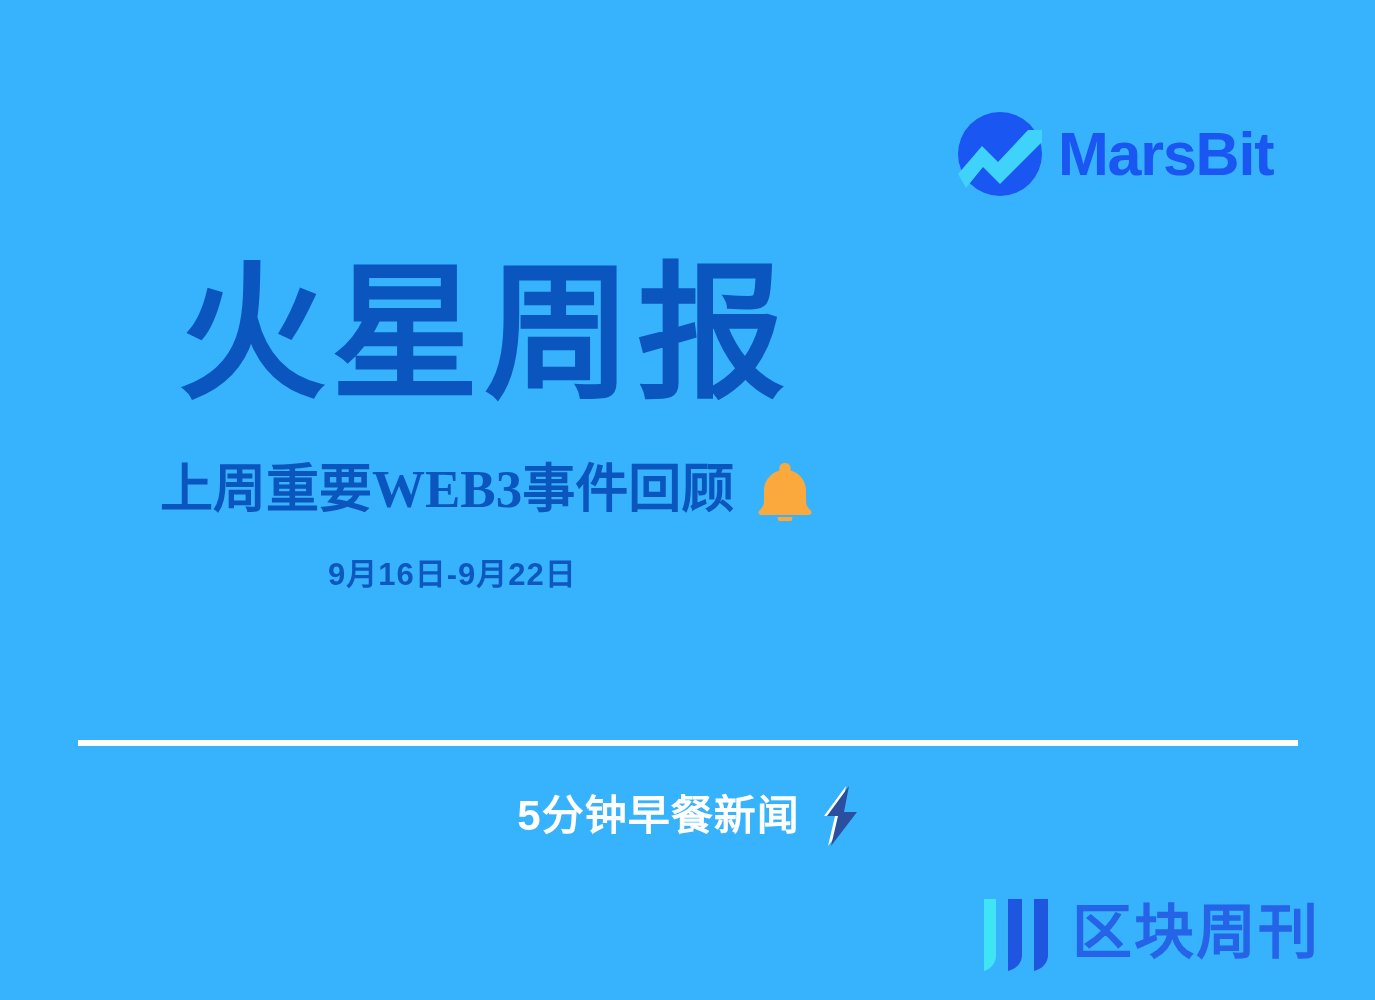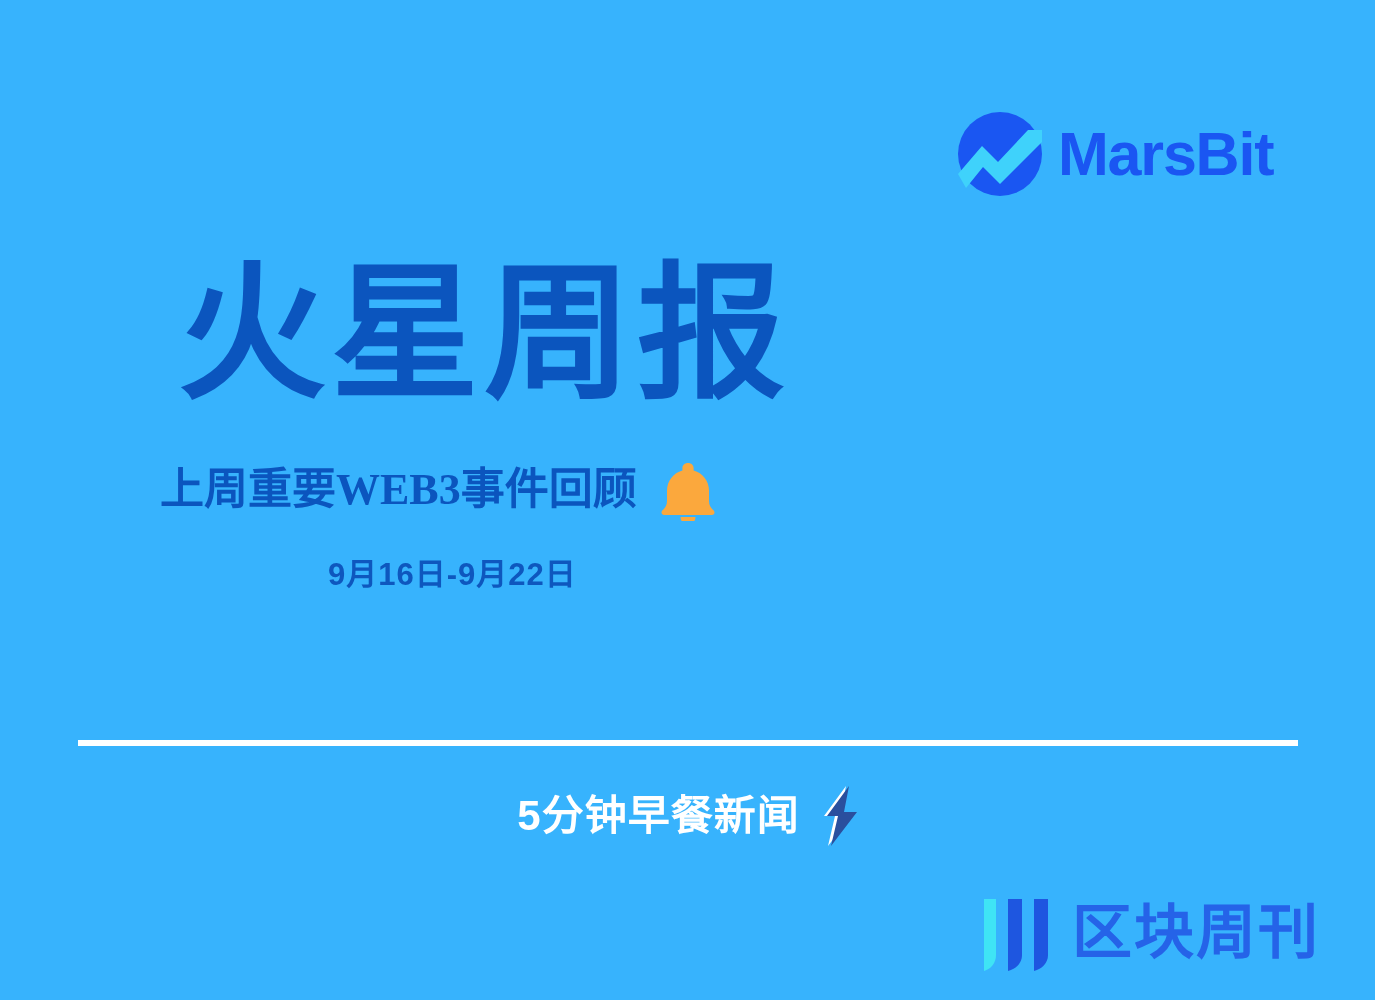--- a/index.html
+++ b/index.html
@@ -67,21 +67,21 @@
   }
 
   #subtitle-row {
     display: flex;
     align-items: center;
     gap: 22px;
     margin-top: 46px;
   }
   #subtitle-text {
     font-family: "Liberation Serif", "DejaVu Serif", serif;
-    font-size: 44px;
+    font-size: 53px;
     font-weight: 700;
     color: #0B55BE;
     line-height: 1;
     letter-spacing: 0px;
     white-space: nowrap;
   }
   #bell-icon {
     width: 58px;
     height: 60px;
     display: block;

